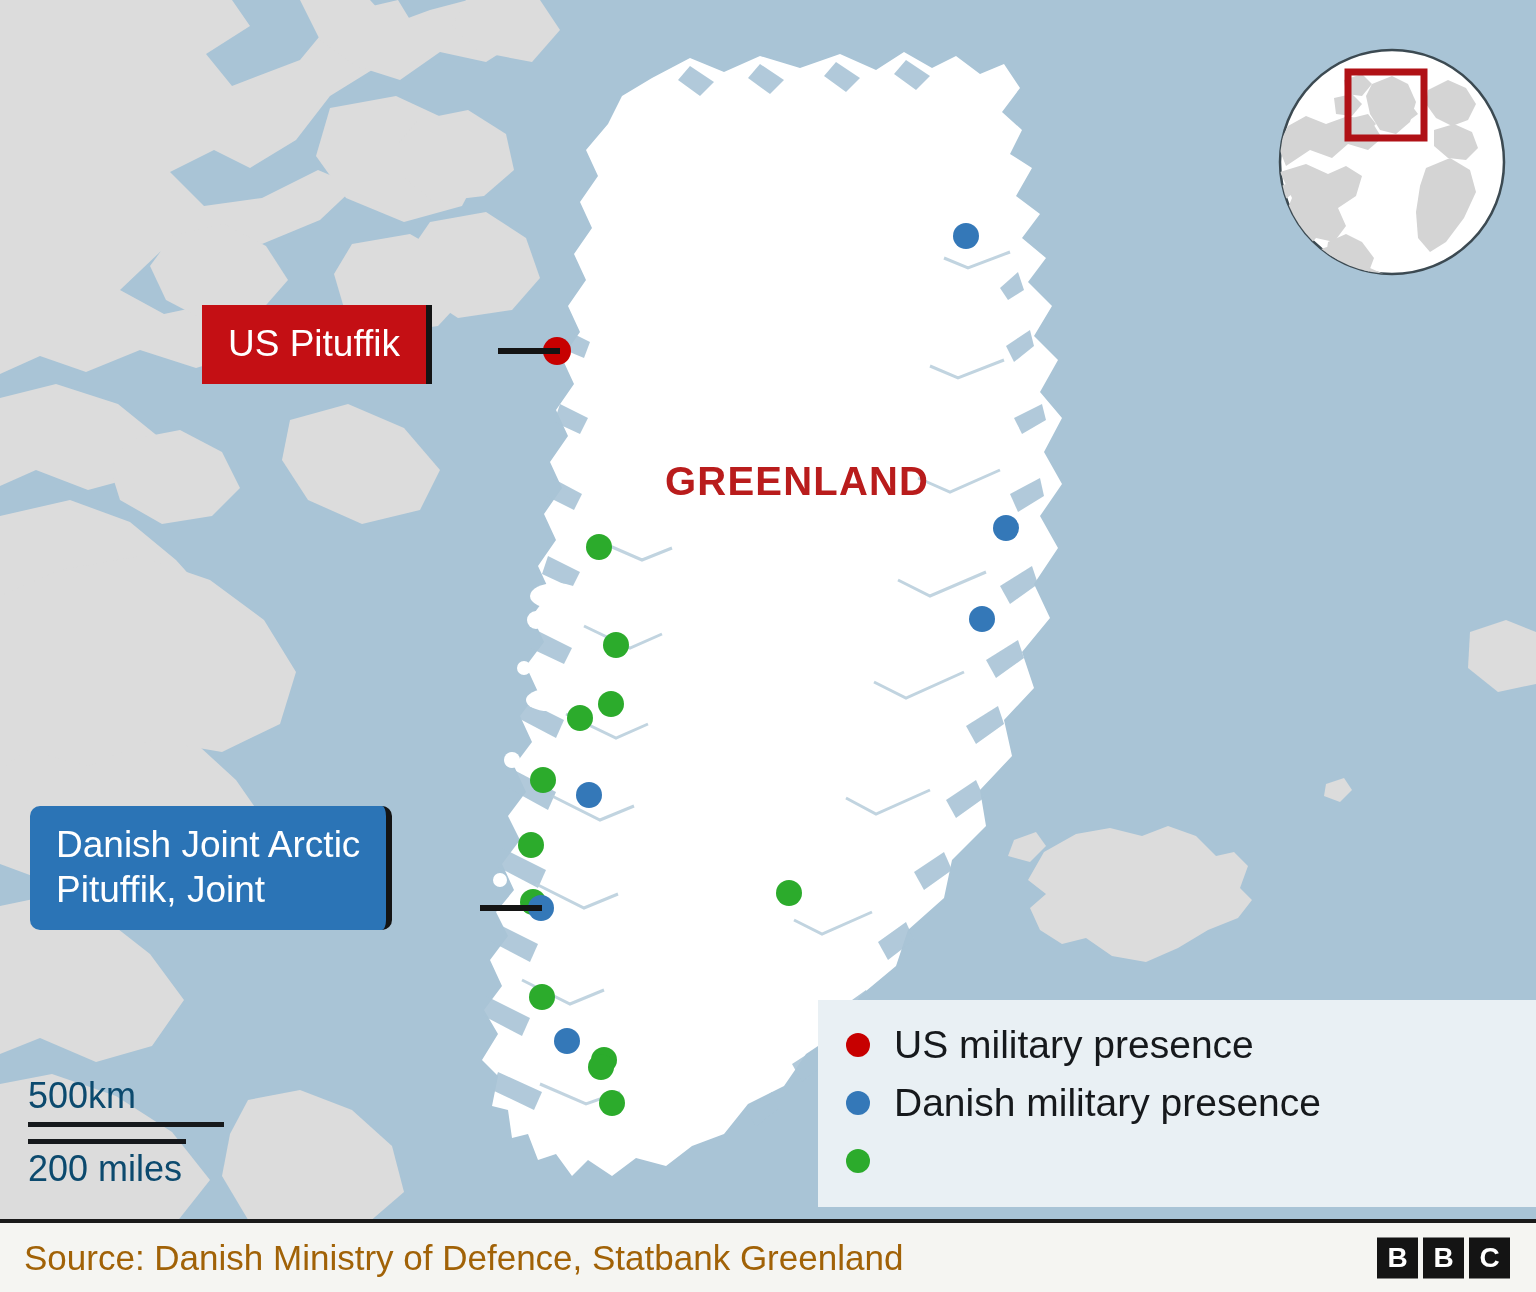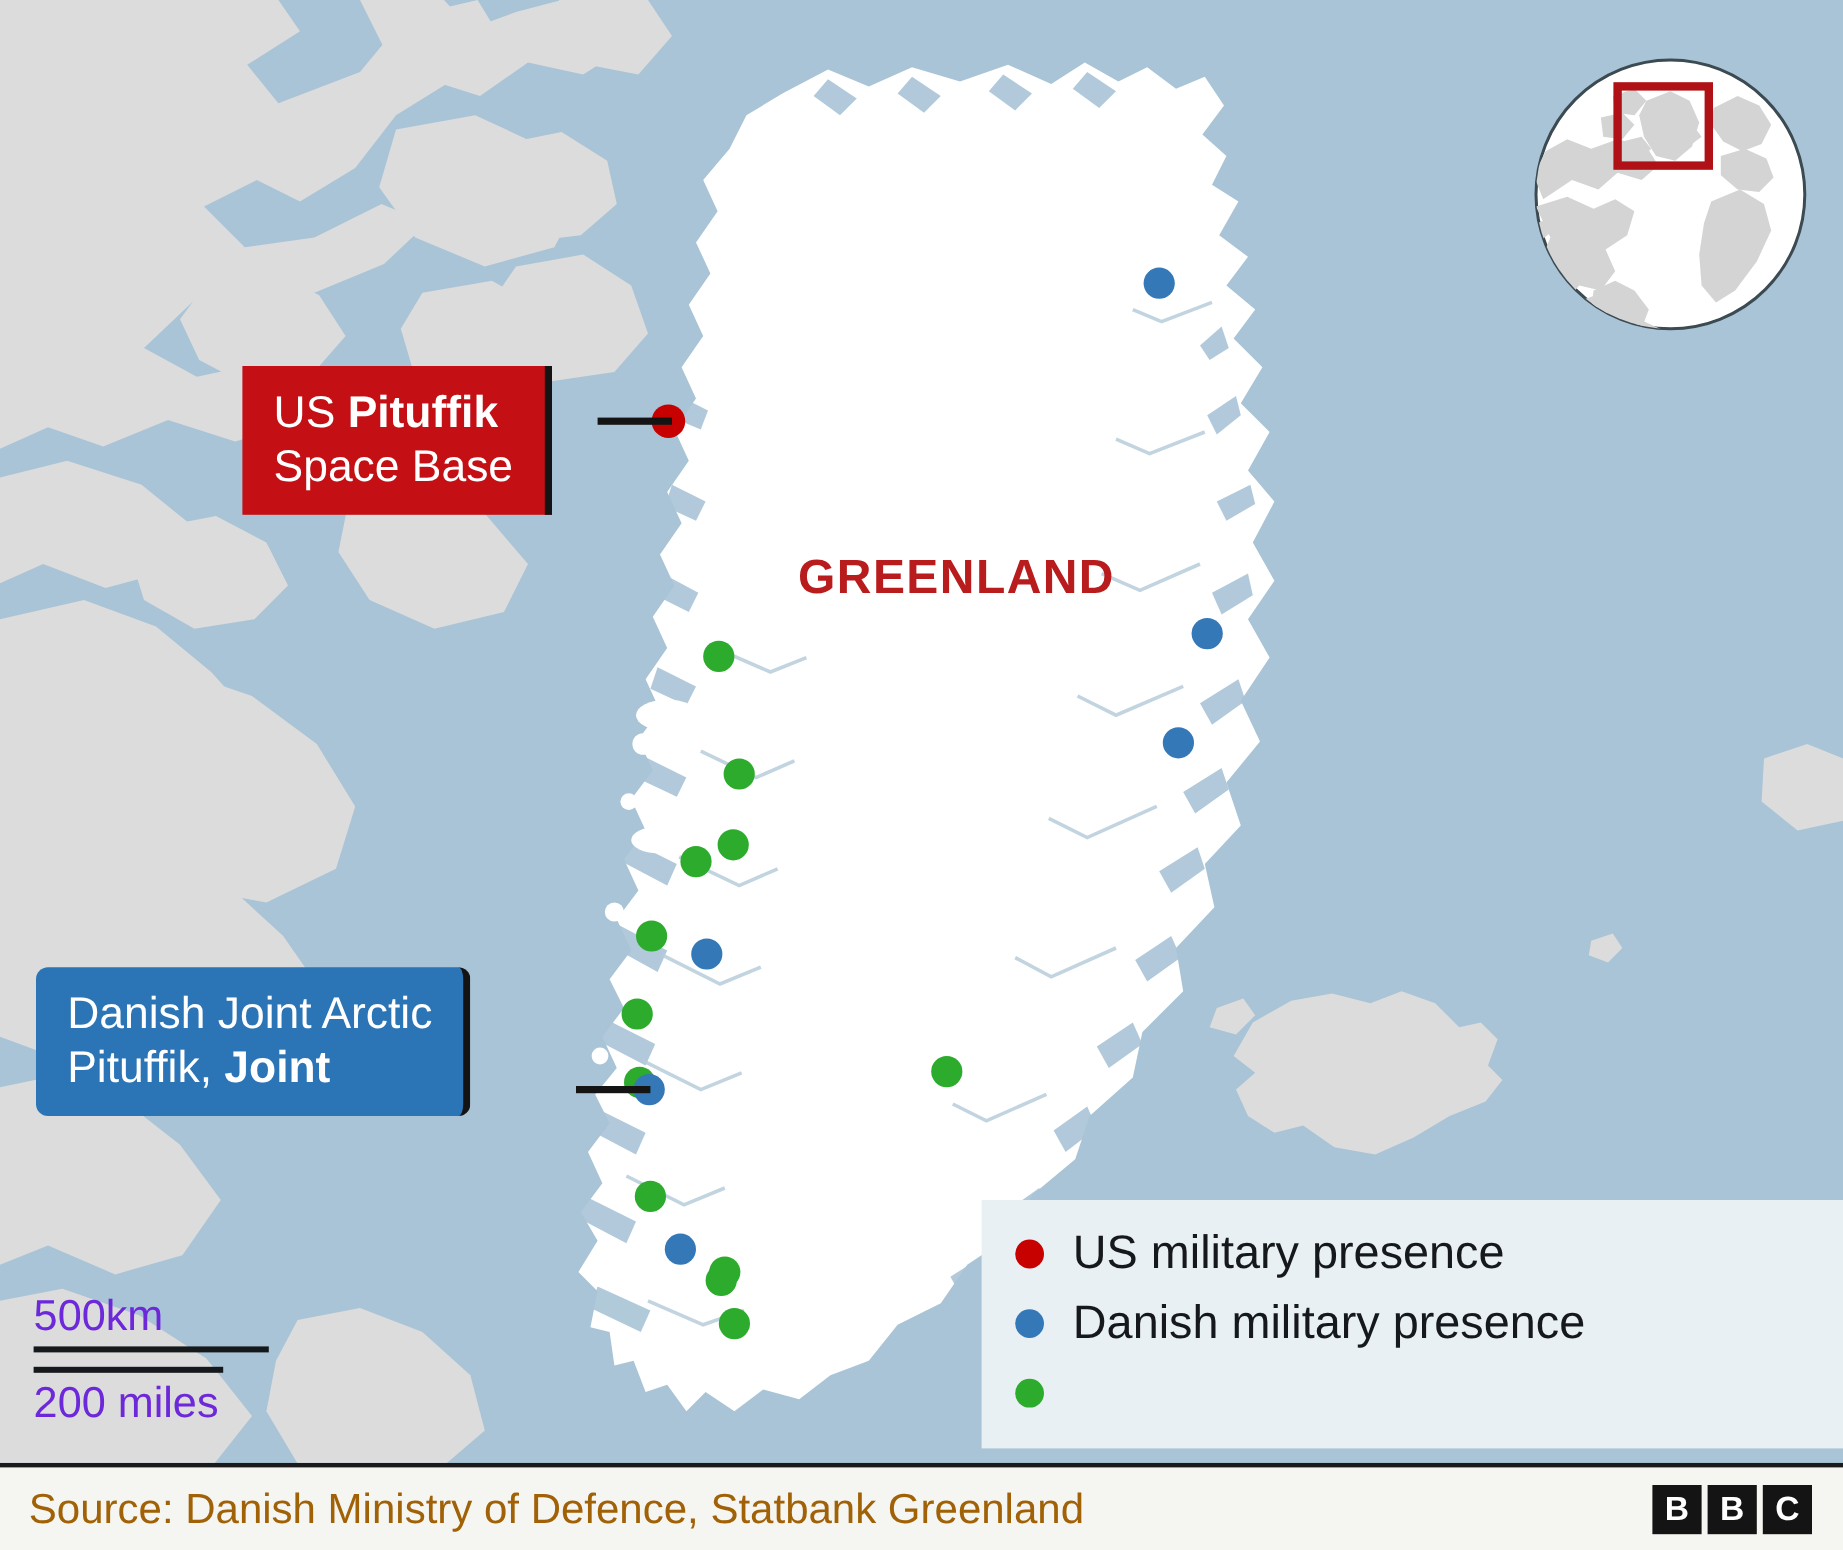--- a/index.html
+++ b/index.html
@@ -35,30 +35,30 @@
   
   .callout {
     position:absolute; color:#ffffff;
     border-right:6px solid #141414;
     padding:16px 26px 18px 26px;
     line-height:1.22;
   }
   .callout.red  { background:#c40f14; }
   .callout.blue { background:#2b74b6; }
   .callout .ln { display:block; font-size:37px; font-weight:400; white-space:nowrap; }
-  .callout .b  { font-weight:700;text-align:right; }
+  .callout .b  { font-weight:400;text-align:right; }
 
   #callout-pituffik { left:202px; top:305px;  font-size:37px; }
   #callout-nuuk     { left:30px;  top:806px;  font-size:37px;border-radius:10px; }
 
   .leader { position:absolute; background:#141414; height:6px; }
 
   
   .scalebar { position:absolute; left:28px; top:1077px; }
-  .scalebar .sb-txt { font-size:36px; color:#6d28d9; line-height:1.08; white-space:nowrap; }
+  .scalebar .sb-txt { font-size:36px; color:#0c4a6e; line-height:1.08; white-space:nowrap; }
   .sb-rule-km    { width:196px; height:5px; background:#16191c; margin:6px 0 0 0; }
   .sb-rule-miles { width:158px; height:5px; background:#16191c; margin:12px 0 6px 0; }
 
   
   .legend {
     position:absolute; left:818px; top:1000px; width:718px; height:207px;
     background:#e9f0f4; padding:16px 0 0 28px;
   }
   .legend-row { display:flex; align-items:center; height:58px; }
   .legend-swatch { width:24px; height:24px; border-radius:50%; flex:0 0 auto; }
@@ -252,21 +252,20 @@
     <div class="dot green" style="left:591px;  top:1047px; width:26px; height:26px;"></div>
     <div class="dot green" style="left:588px;  top:1054px; width:26px; height:26px;"></div>
     <div class="dot green" style="left:599px;  top:1090px; width:26px; height:26px;"></div>
     <div class="dot green" style="left:776px;  top:880px;  width:26px; height:26px;"></div>
 
     <div class="leader" style="left:498px; top:348px; width:62px;"></div>
     <div class="leader" style="left:480px; top:905px; width:62px;"></div>
 
     <div class="callout red" id="callout-pituffik">
       <span class="ln"><span>US </span><span class="b">Pituffik</span></span>
-      <span class="ln">Space Base</span>
     </div>
 
     <div class="callout blue" id="callout-nuuk">
       <span class="ln">Danish Joint Arctic</span>
       <span class="ln"><span>Pituffik, </span><span class="b">Joint</span></span>
     </div>
 
     <div class="scalebar">
       <div class="sb-txt">500km</div>
       <div class="sb-rule-km"></div>

